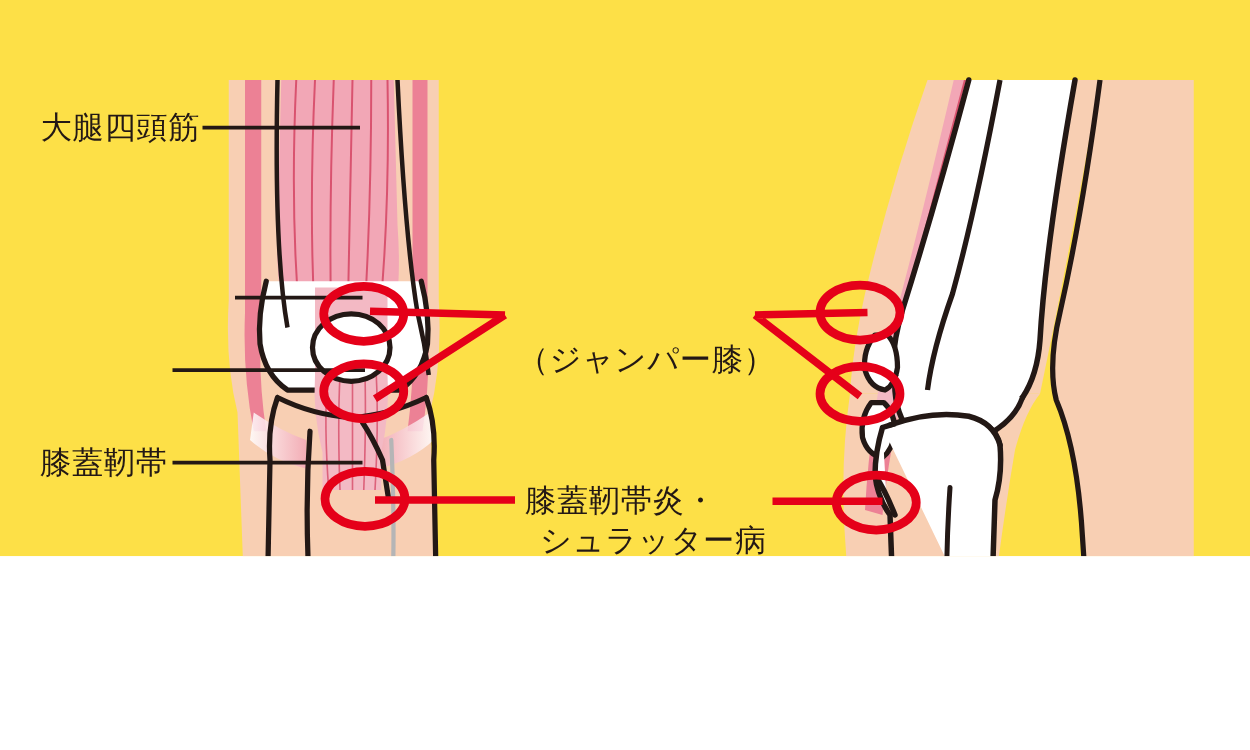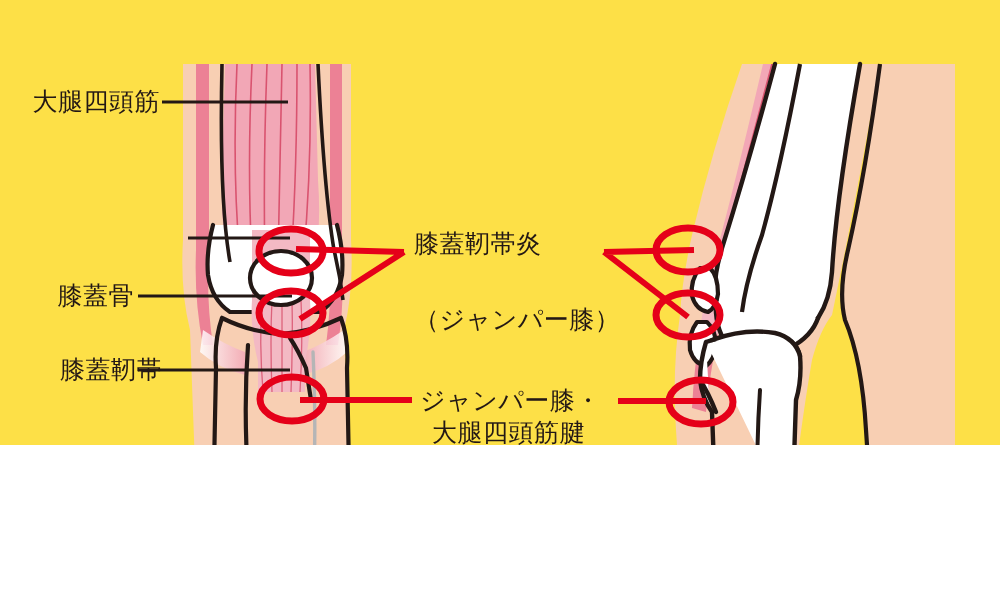--- a/index.html
+++ b/index.html
@@ -190,27 +190,25 @@
       <path d="M604,252 L694,250 M604,252 L688,317"></path>
 
       <line x1="412" y1="400" x2="300" y2="400"></line>
       <line x1="618" y1="401" x2="706" y2="401"></line>
     </g>
   </svg>
 
   <div class="lbl lbl-r" style="left:2px; top:86px; width:158px;">大腿四頭筋</div>
 
 
-  <div class="lbl lbl-r" style="left:0px; top:280px; width:134px;">膝蓋骨</div>
-
-  <div class="lbl lbl-r" style="left:0px; top:354px; width:134px;margin-left:28px;">膝蓋靭帯</div>
+
+  <div class="lbl lbl-r" style="left:0px; top:354px; width:134px;">膝蓋靭帯</div>
 
   <div style="position:absolute; left:414px; top:228px; width:192px;">
-    <div class="lbl" style="position:static;">膝蓋靭帯炎</div>
     <div class="lbl" style="position:static;margin-top:44px;">（ジャンパー膝）</div>
   </div>
 
   <div style="position:absolute; left:420px; top:385px; width:196px;">
-    <div class="lbl" style="position:static;">ジャンパー膝・</div>
-    <div class="lbl" style="position:static; margin-left:12px;">大腿四頭筋腱</div>
+    <div class="lbl" style="position:static;">膝蓋靭帯炎・</div>
+    <div class="lbl" style="position:static; margin-left:12px;">シュラッター病</div>
   </div>
 
 </div>
 
 </body></html>

